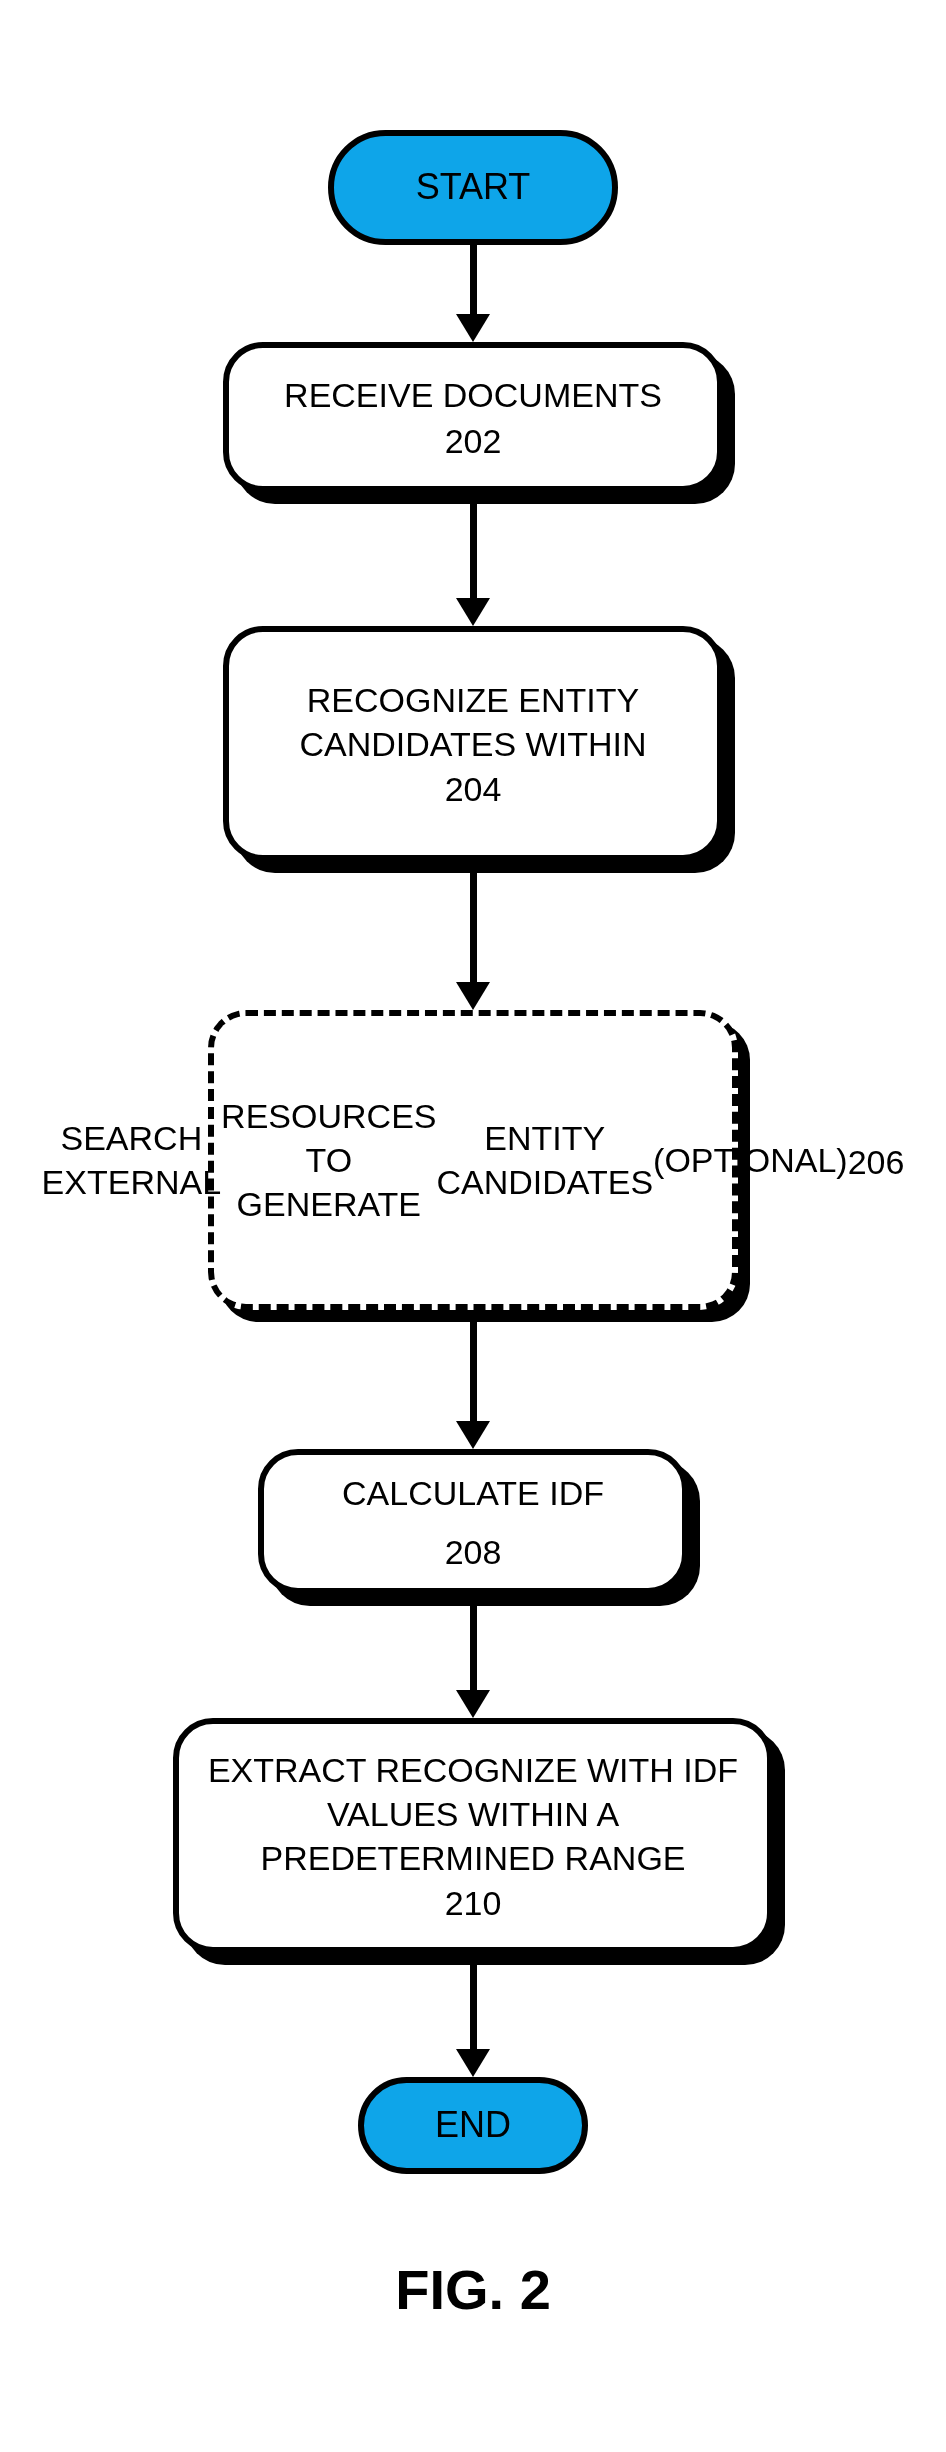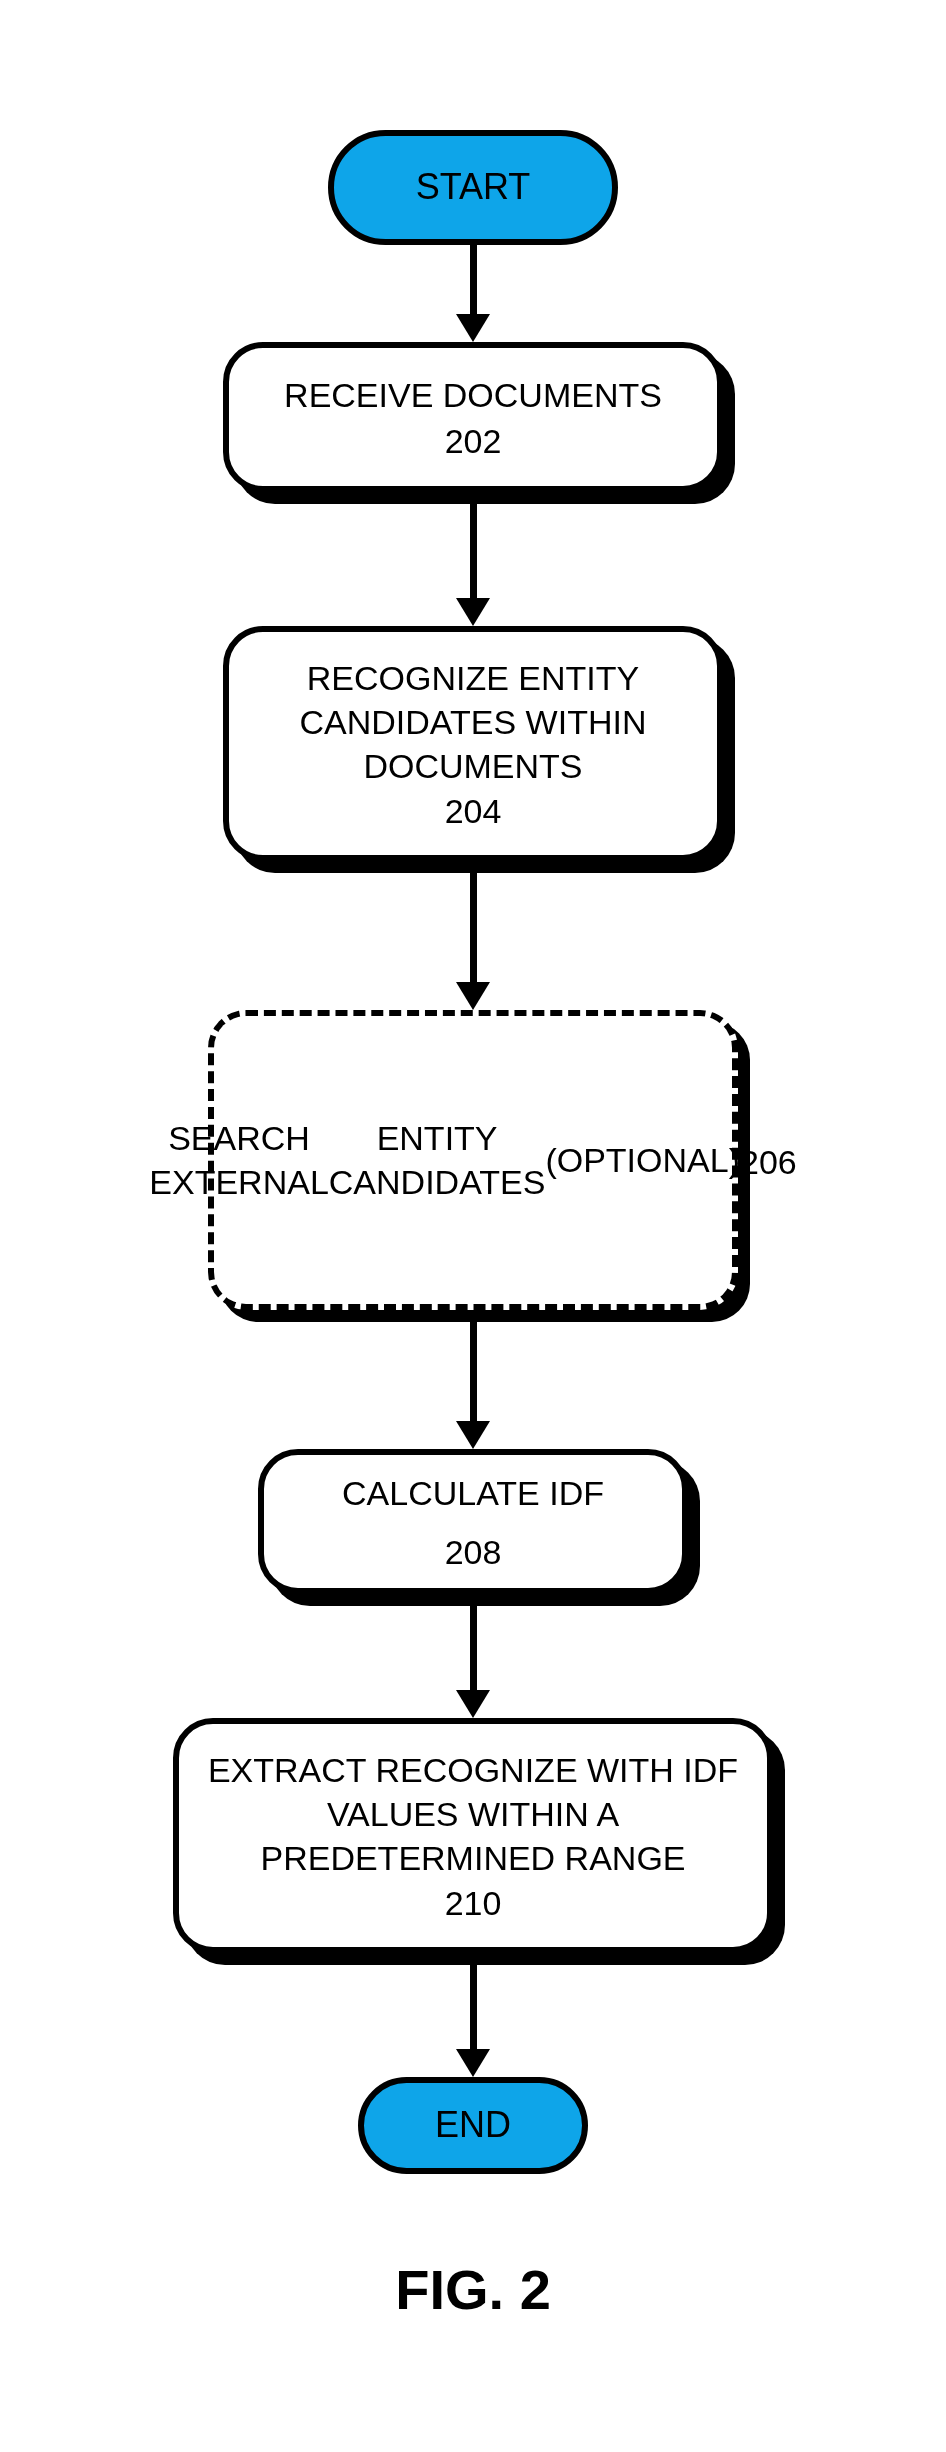--- a/index.html
+++ b/index.html
@@ -184,34 +184,34 @@
   <div class="arrow" style="margin-top:12px;">
     <div class="arrow-line" style="height:95px;"></div>
     <div class="arrow-head"></div>
   </div>
 
   <div class="process">
     <div class="process-shadow"></div>
     <div class="process-shape w-narrow" style="height:235px;">
       <div class="box-text">RECOGNIZE ENTITY</div>
       <div class="box-text">CANDIDATES WITHIN</div>
-      <div class="box-text">DOCUMENTS</div>
       <div class="ref-num">204</div>
     </div>
   </div>
 
   <div class="arrow" style="margin-top:12px;">
     <div class="arrow-line" style="height:110px;"></div>
     <div class="arrow-head"></div>
   </div>
 
   <div class="process-optional">
     <div class="process-optional-shadow"></div>
     <div class="process-optional-shape w-medium" style="height:300px;">
       <div class="box-text">SEARCH EXTERNAL</div>
+      <div class="box-text">RESOURCES TO GENERATE</div>
       <div class="box-text">ENTITY CANDIDATES</div>
       <div class="box-text">(OPTIONAL)</div>
       <div class="ref-num">206</div>
     </div>
   </div>
 
   <div class="arrow" style="margin-top:12px;">
     <div class="arrow-line" style="height:100px;"></div>
     <div class="arrow-head"></div>
   </div>

